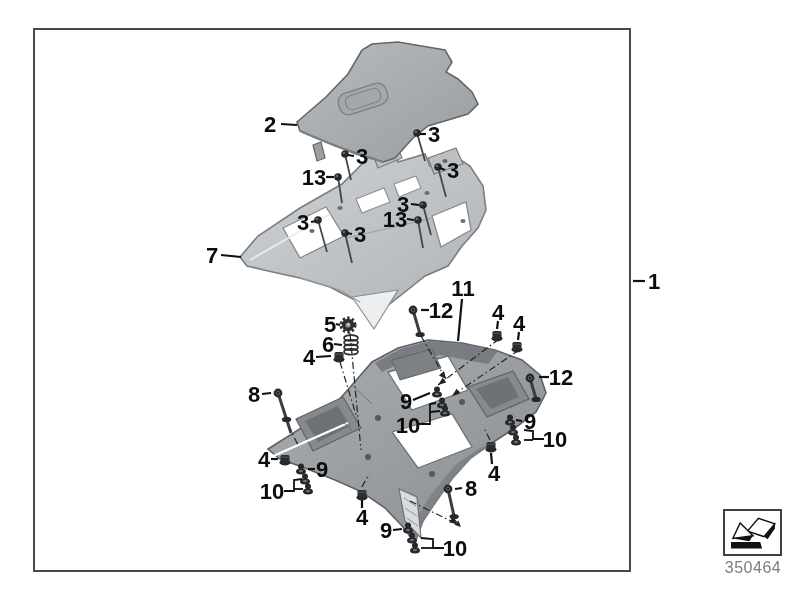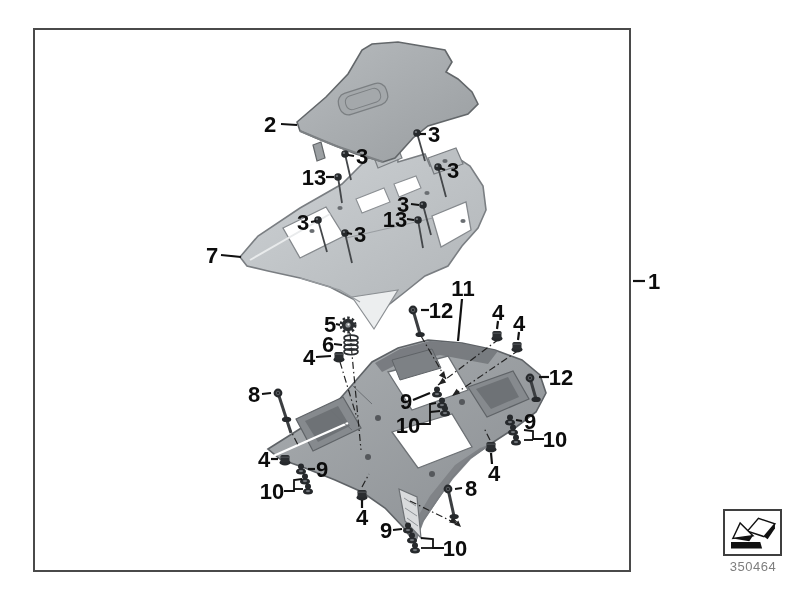--- a/index.html
+++ b/index.html
@@ -5,21 +5,21 @@
   html,body{margin:0;padding:0;background:#ffffff;}
   #page{position:relative;width:800px;height:600px;background:#ffffff;overflow:hidden;
         font-family:"Liberation Sans",sans-serif;}
   #frame{position:absolute;left:33px;top:28px;width:598px;height:544px;
          border:2px solid #4a4a4a;box-sizing:border-box;background:#ffffff;}
   #diagram{position:absolute;left:0;top:0;width:800px;height:600px;}
   #thumb-box{position:absolute;left:723px;top:509px;width:59px;height:47px;
              border:2px solid #3f3f3f;box-sizing:border-box;background:#ffffff;
              display:flex;align-items:center;justify-content:center;}
   #part-number{position:absolute;left:710px;top:559px;width:86px;text-align:center;
-               font-size:13px;color:#7e7e7e;letter-spacing:0.5px;}
+               font-size:16px;color:#7e7e7e;letter-spacing:0.5px;}
   svg text.callout{font-family:"Liberation Sans",sans-serif;font-weight:bold;
                    font-size:22px;fill:#0c0c0c;}
 </style>
 </head>
 <body>
 
 <div id="page">
   <div id="frame"></div>
 
   <svg id="diagram" viewBox="0 0 800 600" xmlns="http://www.w3.org/2000/svg">

